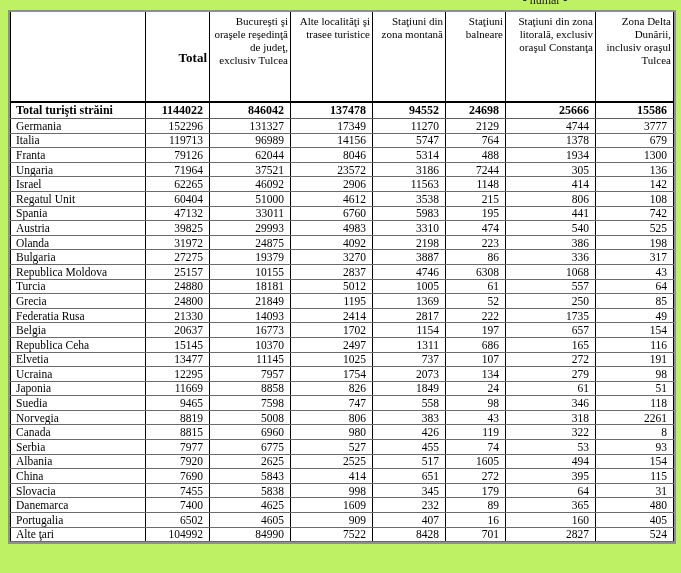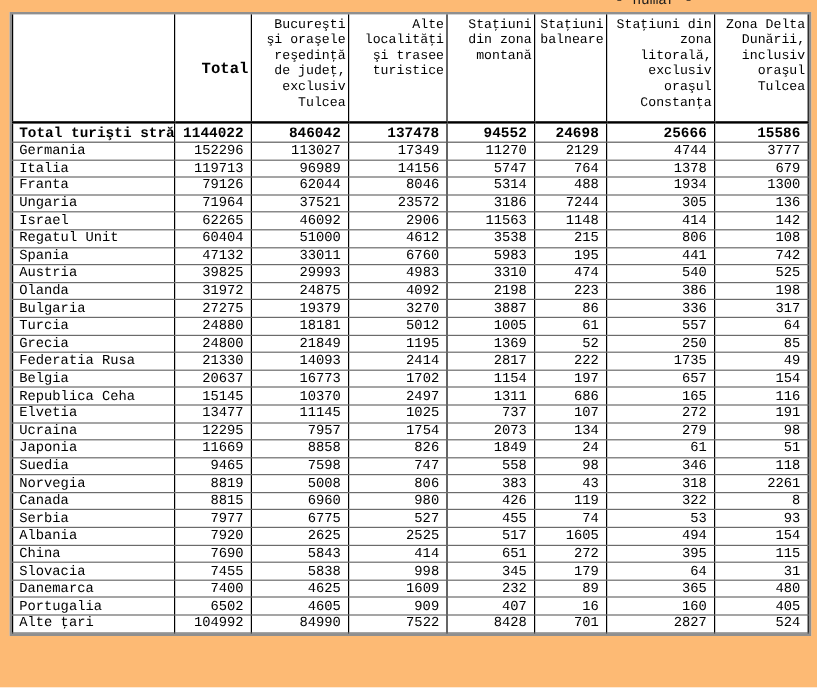--- a/index.html
+++ b/index.html
@@ -1,22 +1,22 @@
 <!DOCTYPE html>
 <html><head>
 <meta charset="utf-8">
 <style>
   html, body { margin: 0; padding: 0; background: #ffffff; }
   #screen {
     position: relative;
     width: 681px;
     height: 573px;
     overflow: hidden;
-    background: #fdba74;
-    font-family: Liberation Mono, monospace;
+    background: #bef264;
+    font-family: Liberation Serif, serif;
     color: #000000;
   }
   #unit-label {
     position: absolute;
     top: -7px;
     left: 495px;
     width: 100px;
     text-align: center;
     font-size: 12px;
     line-height: 14px;
@@ -119,21 +119,21 @@
           <td class="num">94552</td>
           <td class="num">24698</td>
           <td class="num">25666</td>
           <td class="num">15586</td>
         </tr>
       </tbody>
       <tbody id="country-rows">
           <tr class="data-row">
             <td class="label">Germania</td>
             <td class="num">152296</td>
-            <td class="num">113027</td>
+            <td class="num">131327</td>
             <td class="num">17349</td>
             <td class="num">11270</td>
             <td class="num">2129</td>
             <td class="num">4744</td>
             <td class="num">3777</td>
           </tr>
           <tr class="data-row">
             <td class="label">Italia</td>
             <td class="num">119713</td>
             <td class="num">96989</td>
@@ -217,20 +217,30 @@
             <td class="label">Bulgaria</td>
             <td class="num">27275</td>
             <td class="num">19379</td>
             <td class="num">3270</td>
             <td class="num">3887</td>
             <td class="num">86</td>
             <td class="num">336</td>
             <td class="num">317</td>
           </tr>
           <tr class="data-row">
+            <td class="label">Republica Moldova</td>
+            <td class="num">25157</td>
+            <td class="num">10155</td>
+            <td class="num">2837</td>
+            <td class="num">4746</td>
+            <td class="num">6308</td>
+            <td class="num">1068</td>
+            <td class="num">43</td>
+          </tr>
+          <tr class="data-row">
             <td class="label">Turcia</td>
             <td class="num">24880</td>
             <td class="num">18181</td>
             <td class="num">5012</td>
             <td class="num">1005</td>
             <td class="num">61</td>
             <td class="num">557</td>
             <td class="num">64</td>
           </tr>
           <tr class="data-row">

